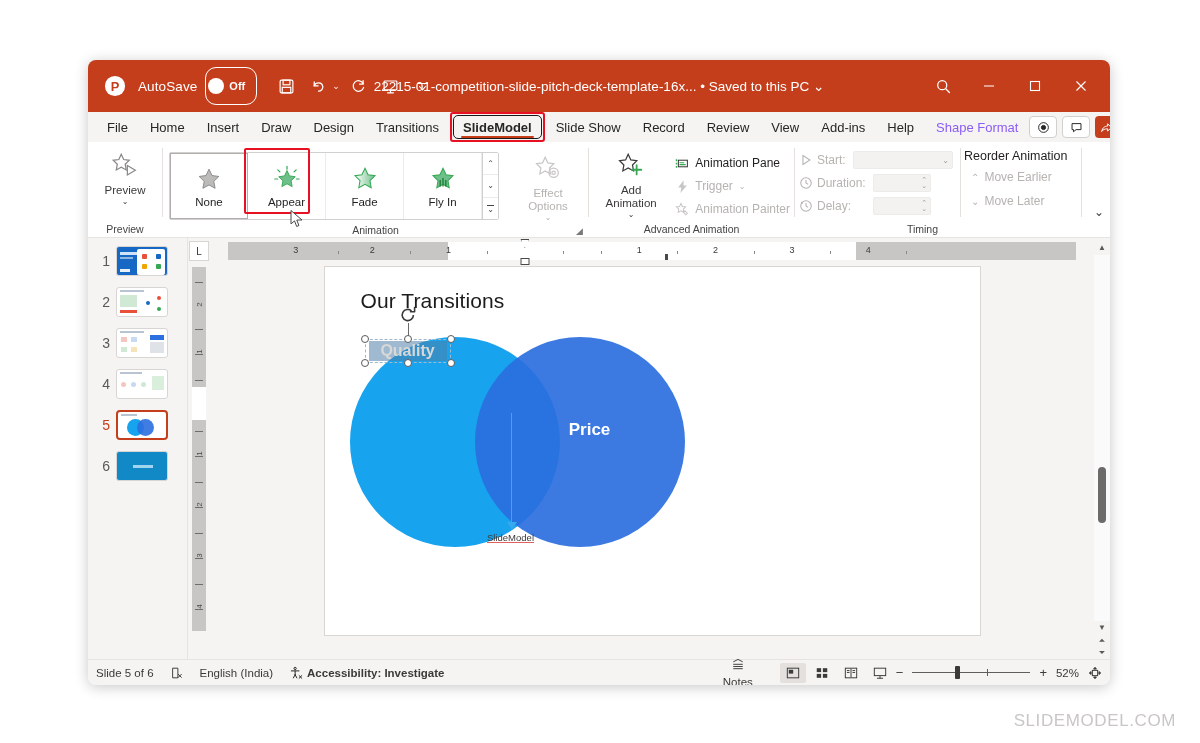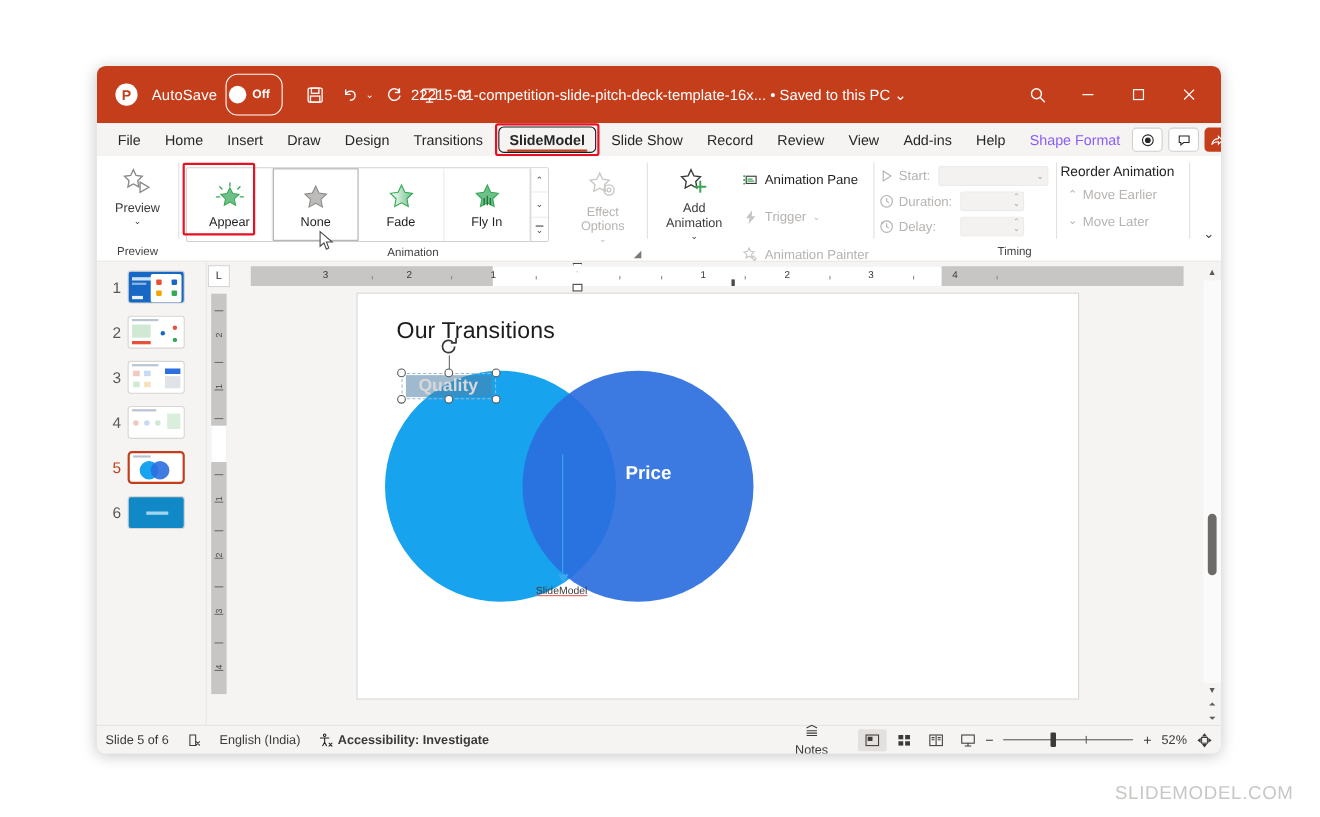--- a/index.html
+++ b/index.html
@@ -131,21 +131,21 @@
   .gscroll{
     width:16px;display:flex;flex-direction:column;border-left:1px solid #d2d0ce;background:#fff;
   }
   .gscroll div{
     flex:1;display:flex;align-items:center;justify-content:center;font-size:8px;color:#444;
     border-bottom:1px solid #edebe9;
   }
   .gscroll div:last-child{border-bottom:none;}
 
   
-  .cmdcol{display:flex;flex-direction:column;padding-top:6px;gap:14px;}
+  .cmdcol{display:flex;flex-direction:column;padding-top:6px;gap:3px;}
   .cmd{
     display:flex;align-items:center;height:20px;font-size:12px;color:#201f1e;
     padding:0 4px;gap:5px;white-space:nowrap;
   }
   .cmd.disabled{color:#b6b3b1;}
   .cmd svg{width:15px;height:15px;flex:0 0 auto;}
   .cmd .chev{font-size:8px;margin-left:1px;}
 
   
   .timing-row{
@@ -473,35 +473,35 @@
           <span class="chev">⌄</span>
         </div>
       </div>
       <div class="rgroup-label">Preview</div>
     </div>
     <div class="rgroup-sep"></div>
 
     <div class="rgroup" style="width:425px;">
       <div class="rgroup-body" style="align-items:flex-start;padding-top:8px;">
         <div class="gallery" style="margin-left:6px;">
+          <div class="gitem selected">
+            <svg viewBox="0 0 32 32" fill="#bdbbb9" stroke="#8a8886" stroke-width="1">
+                <path d="M16 5.5l3.2 6.8 7.3 1-5.4 5.2 1.4 7.4-6.5-3.6-6.5 3.6 1.4-7.4-5.4-5.2 7.3-1z"></path>
+              </svg>
+            <span class="lbl">None</span>
+          </div>
           <div class="gitem" style="position:relative;">
             <svg viewBox="0 0 32 32">
                 <g stroke="#35a853" stroke-width="1.3" stroke-linecap="round">
                   <path d="M16 2.5v3M6.2 6.2l2.2 2.2M25.8 6.2l-2.2 2.2M3 16h3M29 16h-3"></path>
                 </g>
                 <path d="M16 7l2.7 5.7 6.1.9-4.5 4.3 1.2 6.2-5.5-3-5.5 3 1.2-6.2-4.5-4.3 6.1-.9z" fill="#6ec08a" stroke="#35a853" stroke-width="1"></path>
               </svg>
             <span class="lbl">Appear</span>
             <span id="appear-highlight"></span>
-          </div>
-          <div class="gitem selected">
-            <svg viewBox="0 0 32 32" fill="#bdbbb9" stroke="#8a8886" stroke-width="1">
-                <path d="M16 5.5l3.2 6.8 7.3 1-5.4 5.2 1.4 7.4-6.5-3.6-6.5 3.6 1.4-7.4-5.4-5.2 7.3-1z"></path>
-              </svg>
-            <span class="lbl">None</span>
           </div>
           <div class="gitem">
             <svg viewBox="0 0 32 32">
                 <defs>
                   <linearGradient id="fadeg" x1="0" y1="0" x2="1" y2="0">
                     <stop offset="0" stop-color="#ffffff"></stop>
                     <stop offset="1" stop-color="#6ec08a"></stop>
                   </linearGradient>
                 </defs>
                 <path d="M16 4.5l3.3 7 7.4 1-5.4 5.3 1.3 7.5-6.6-3.6-6.6 3.6 1.3-7.5-5.4-5.3 7.4-1z" fill="url(#fadeg)" stroke="#35a853" stroke-width="1.1"></path>

